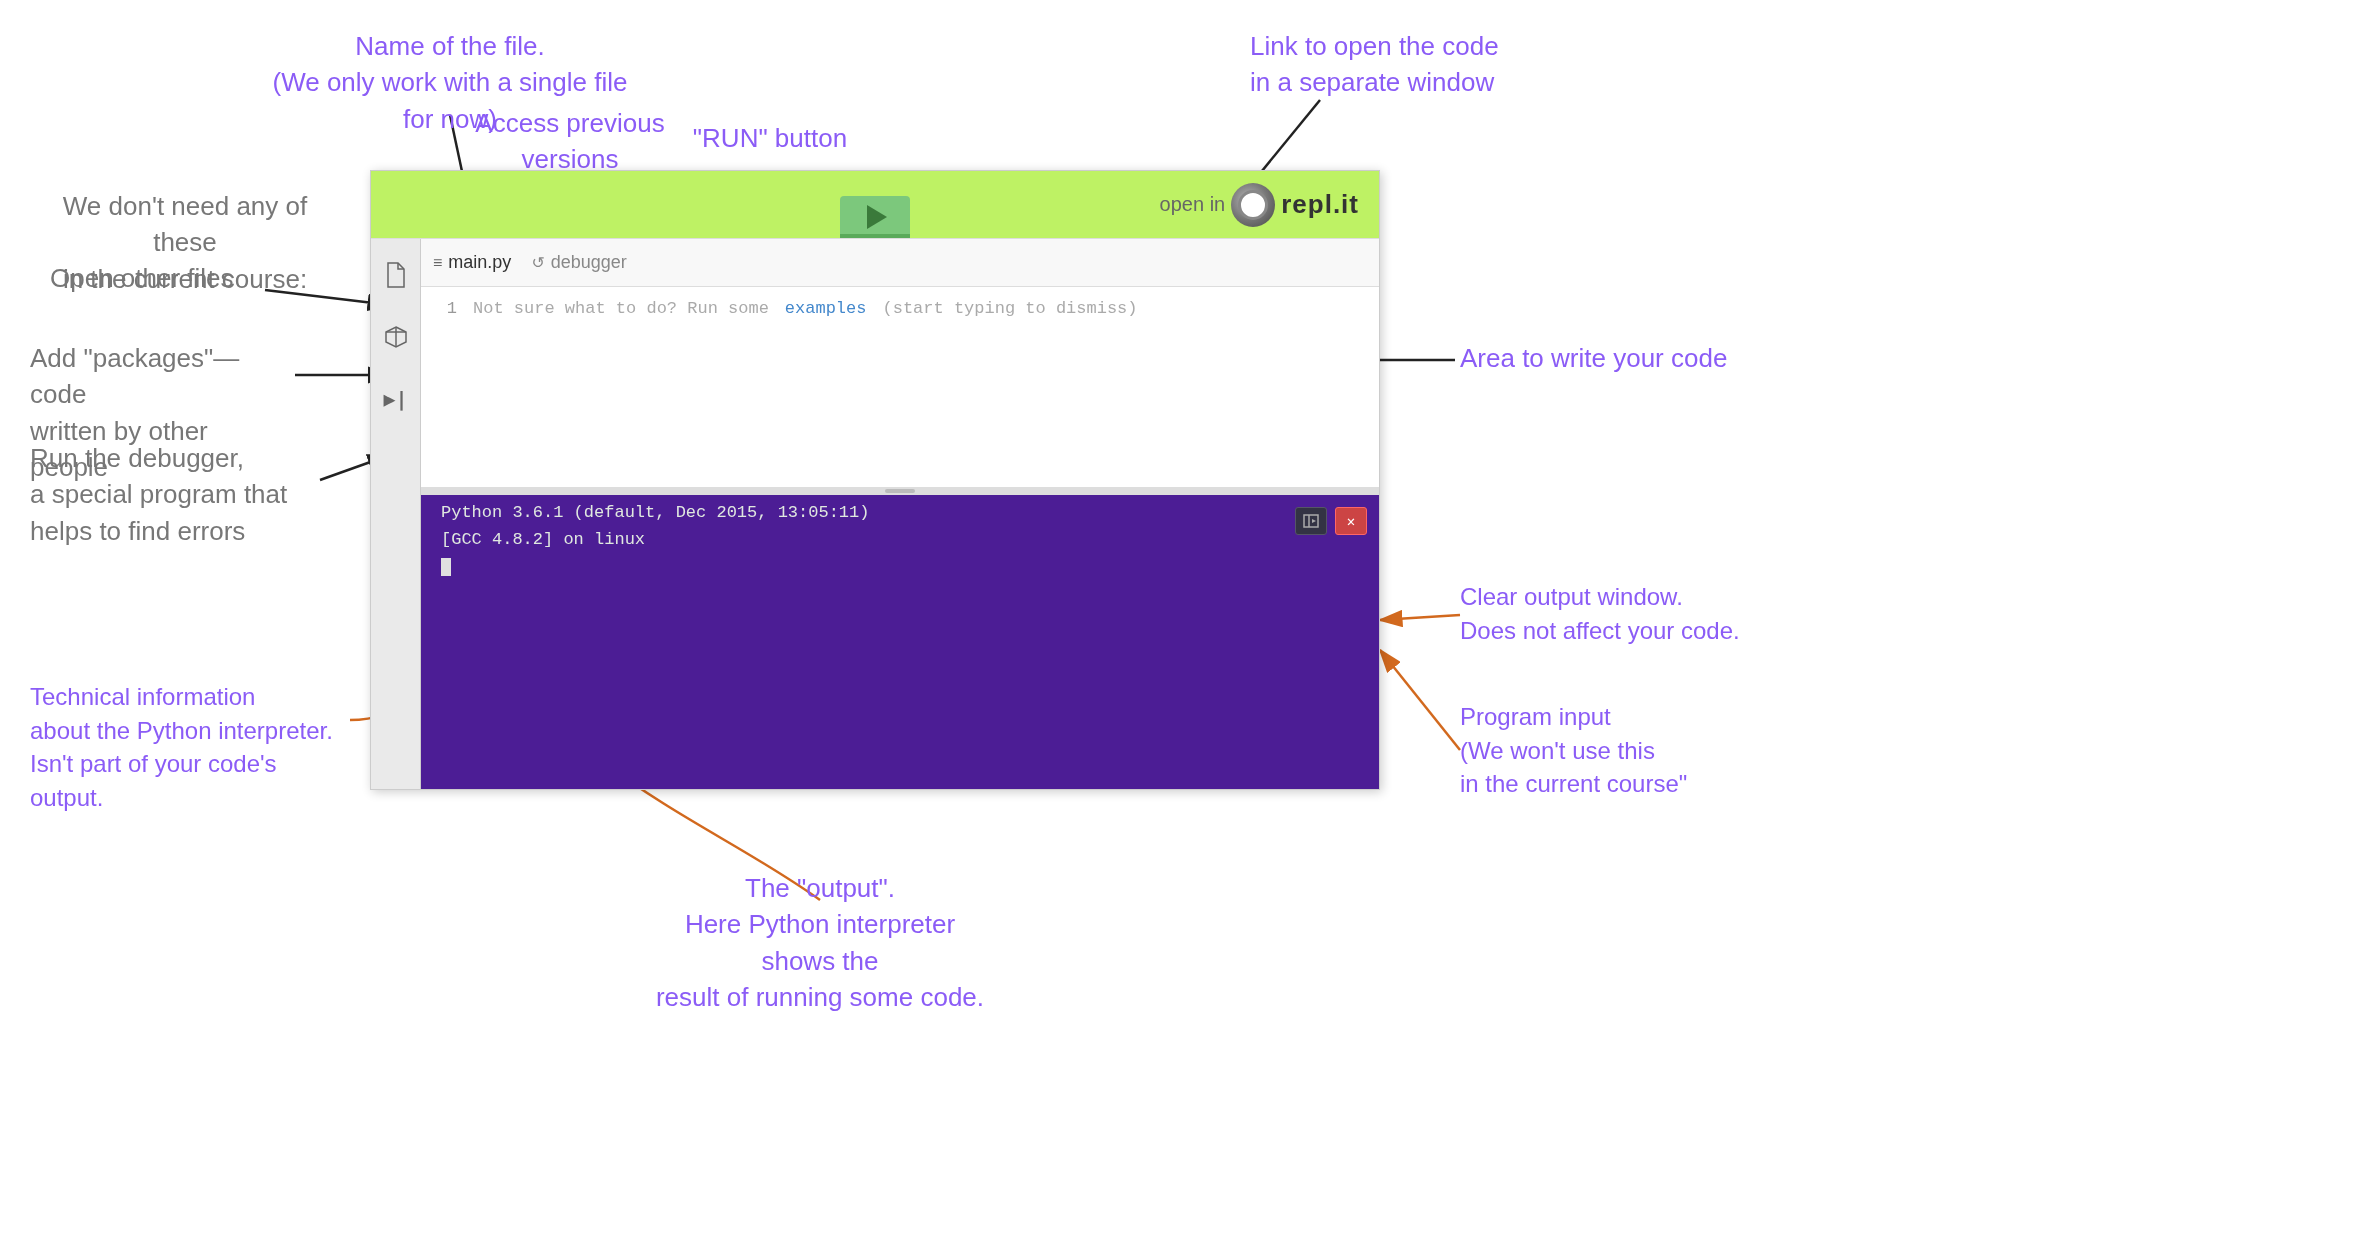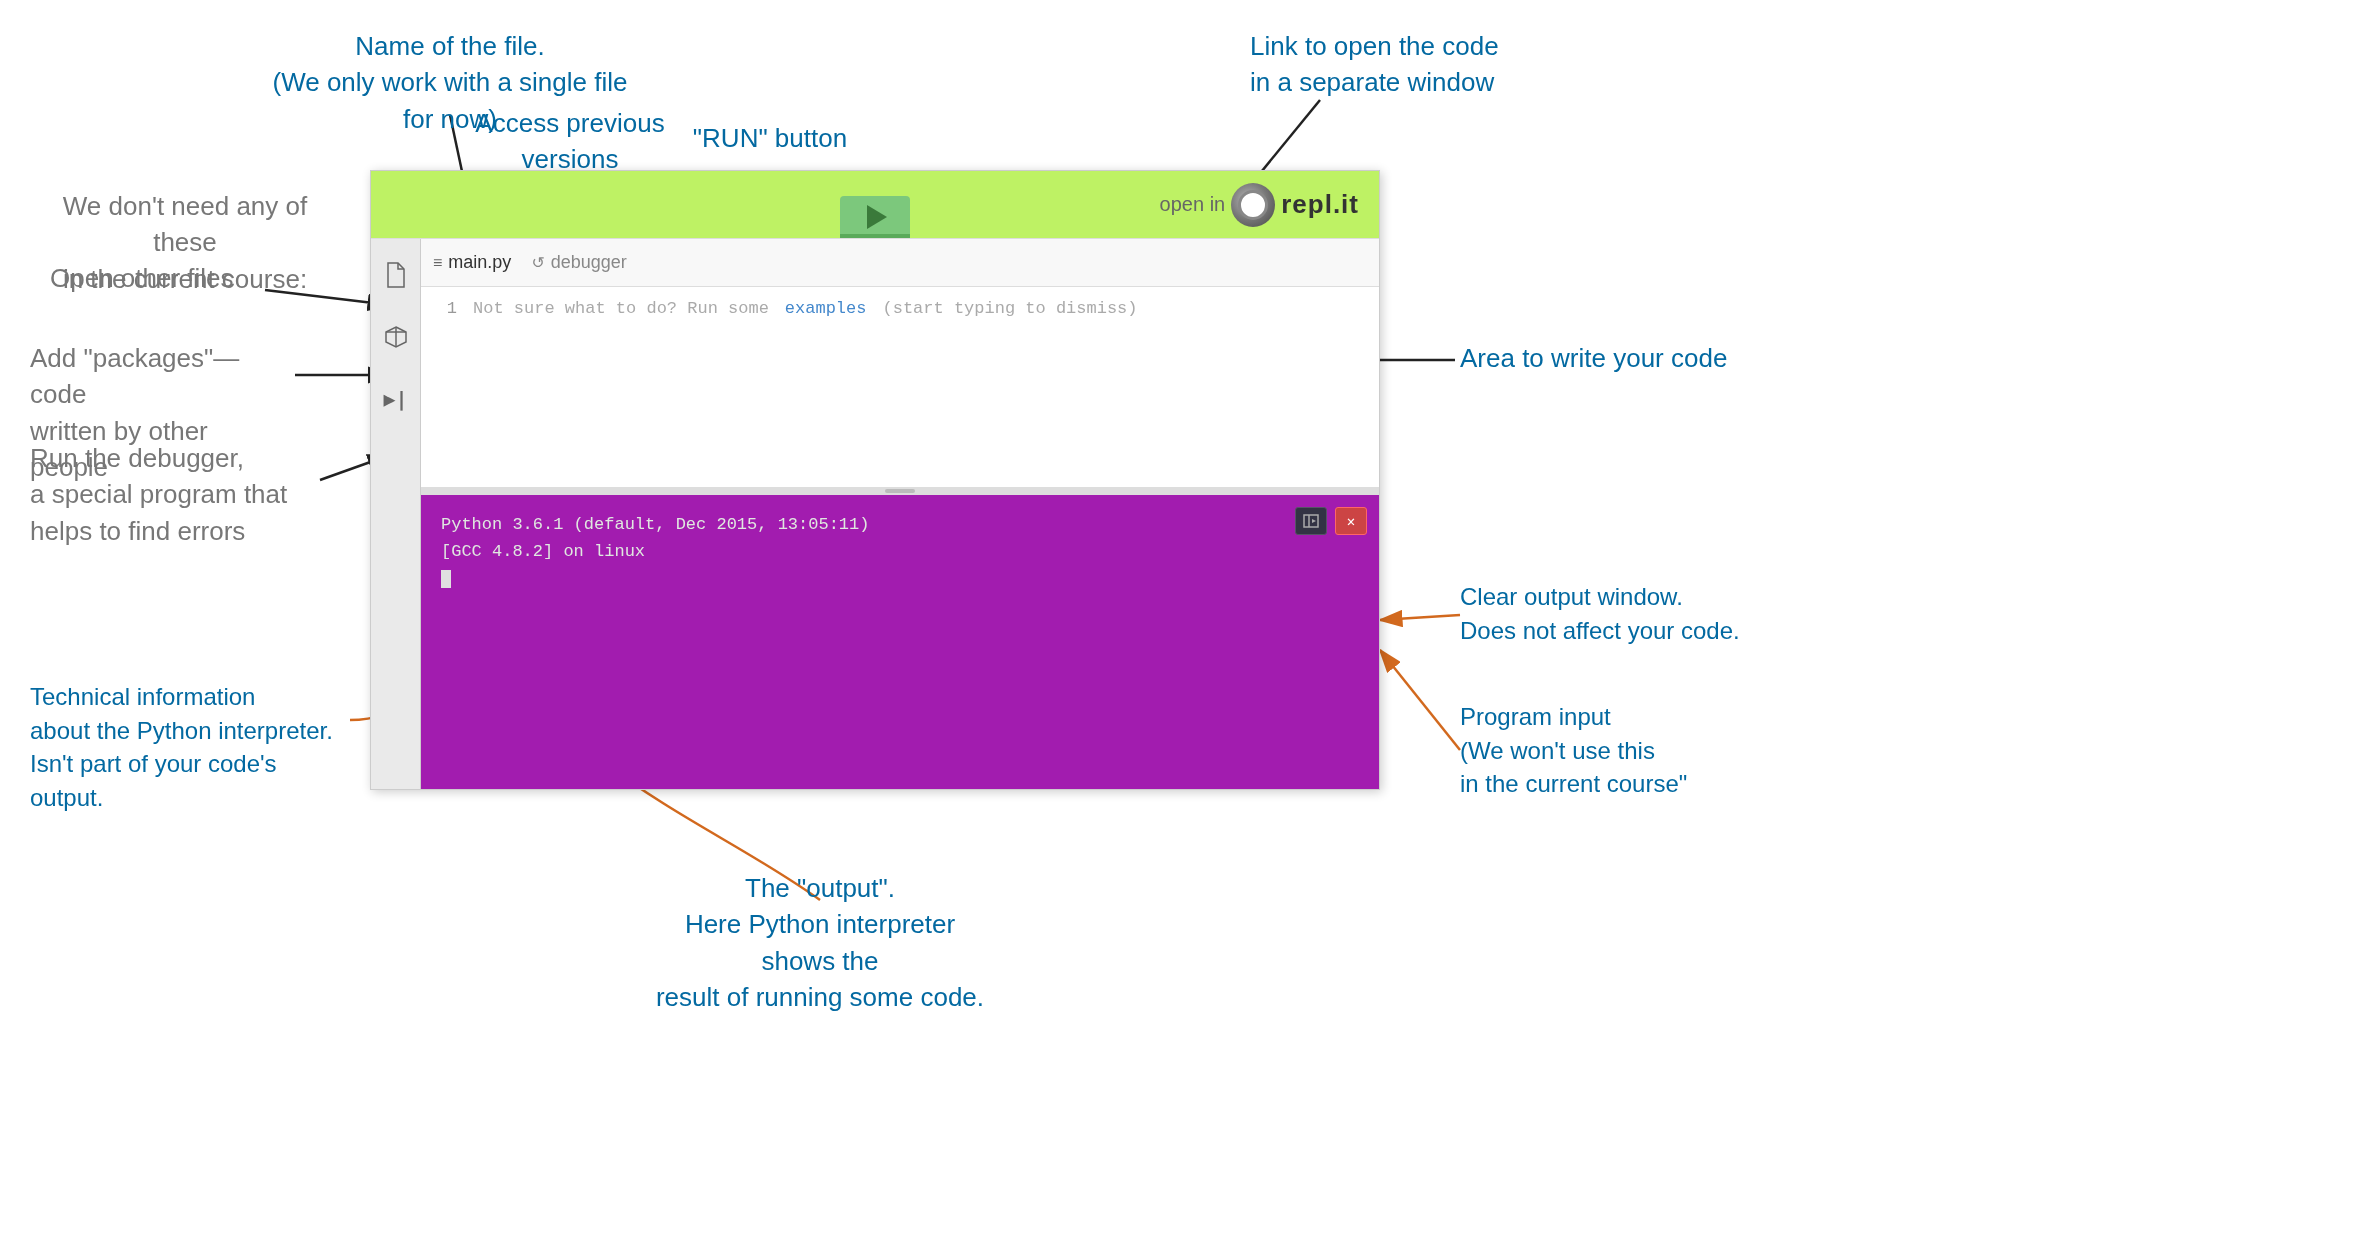--- a/index.html
+++ b/index.html
@@ -9,21 +9,21 @@
       width: 2369px;
       height: 1253px;
       position: relative;
       overflow: hidden;
     }
 
     
     .annotation {
       position: absolute;
       font-size: 26px;
-      color: #0369a1;
+      color: #8b5cf6;
       text-align: center;
       line-height: 1.4;
     }
 
     
     .ide-container {
       position: absolute;
       left: 370px;
       top: 170px;
       width: 1010px;
@@ -194,22 +194,22 @@
       border-radius: 2px;
     }
 
     
     .ide-terminal {
       position: absolute;
       left: 50px;
       right: 0;
       top: 324px;
       bottom: 0;
-      background: #a21caf;
-      padding: 16px 20px;
+      background: #4c1d95;
+      padding: 4px 20px;
       font-family: 'Courier New', monospace;
       font-size: 17px;
       color: #e0e0e0;
     }
     .terminal-text {
       color: #e0e8e0;
       line-height: 1.6;
     }
     .terminal-cursor {
       display: inline-block;

